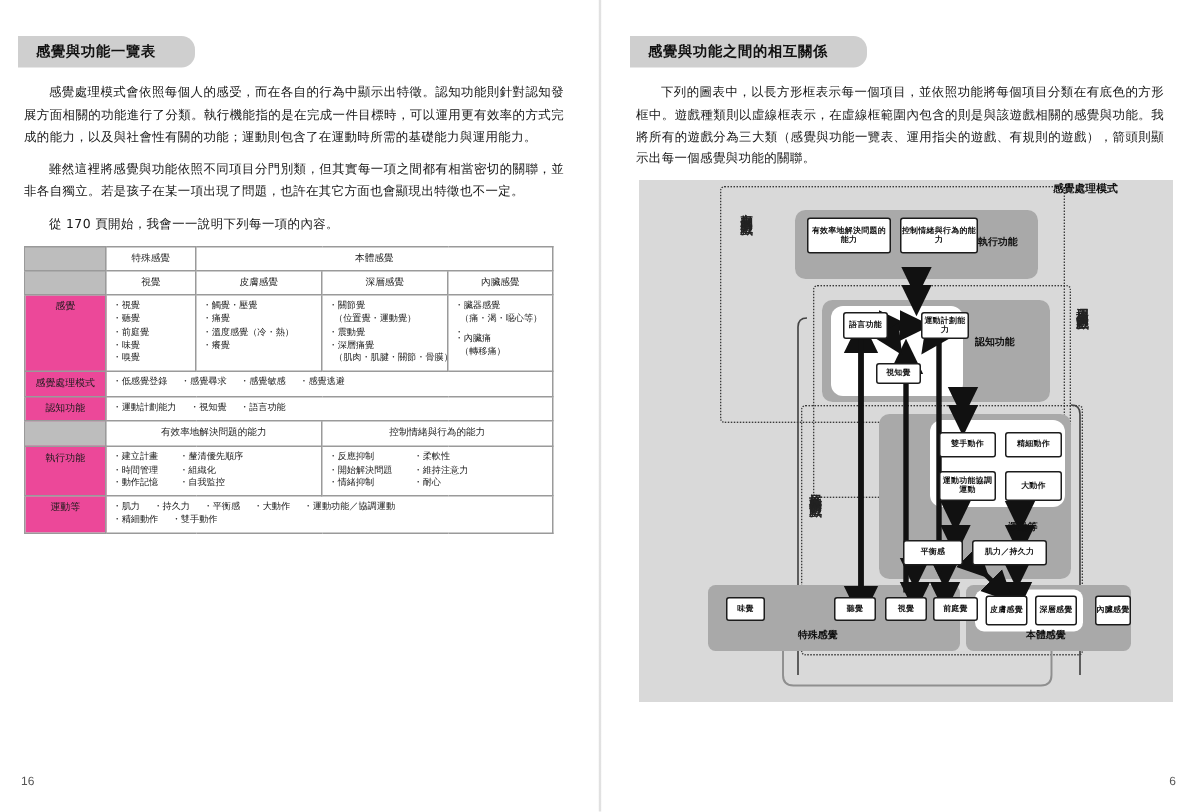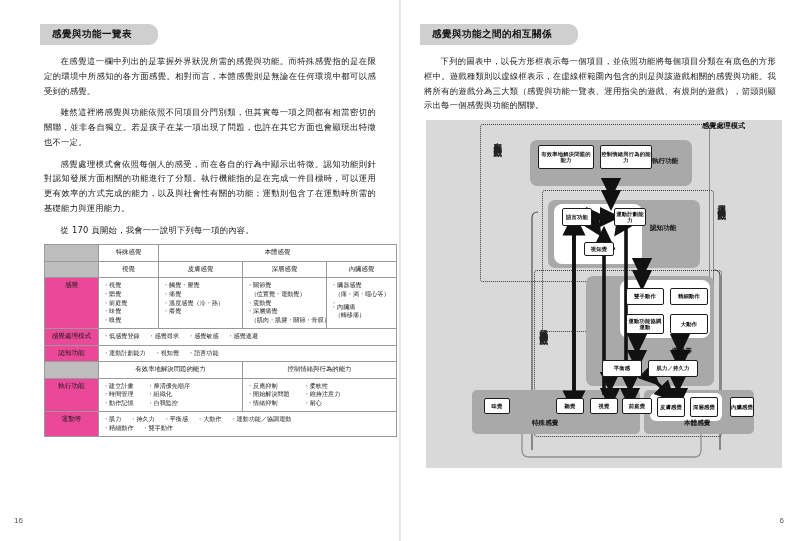--- a/index.html
+++ b/index.html
@@ -7,21 +7,21 @@
   body{
     width:800px;height:541px;
     background:#ffffff;
     font-family:"DejaVu Sans","Liberation Sans",sans-serif;
     overflow:hidden;
     position:relative;
     color:#1a1a1a;
   }
   .spread{position:absolute;inset:0;display:flex;}
   .page{position:relative;width:400px;height:541px;box-sizing:border-box;}
-  .page-left{padding:22px 24px 0 44px;}
+  .page-left{padding:22px 24px 0 16px;}
   .page-right{padding:22px 24px 0 24px;}
   .gutter{position:absolute;left:399px;top:0;width:2px;height:541px;
           background:linear-gradient(to right,#f2f2f2,#d8d8d8,#f4f4f4);}
 
   
   .head-pill{
     display:inline-block;
     background:#cfcfcf;
     color:#111;
     font-weight:bold;
@@ -119,23 +119,22 @@
 <body>
 
 <div class="spread">
 
   <div class="page page-left">
 
     <div class="head-wrap">
       <span class="head-pill">感覺與功能一覽表</span>
     </div>
 
-    <p class="body">在感覺這一欄中列出的是掌握外界狀況所需的感覺與功能。而特殊感覺指的是在限定的環境中所感知的各方面感覺。相對而言，本體感覺則是無論在任何環境中都可以感受到的感覺。</p>
+    <p class="body">感覺處理模式會依照每個人的感受，而在各自的行為中顯示出特徵。認知功能則針對認知發展方面相關的功能進行了分類。執行機能指的是在完成一件目標時，可以運用更有效率的方式完成的能力，以及與社會性有關的功能；運動則包含了在運動時所需的基礎能力與運用能力。</p>
     <p class="body">雖然這裡將感覺與功能依照不同項目分門別類，但其實每一項之間都有相當密切的關聯，並非各自獨立。若是孩子在某一項出現了問題，也許在其它方面也會顯現出特徵也不一定。</p>
-    <p class="body">感覺處理模式會依照每個人的感受，而在各自的行為中顯示出特徵。認知功能則針對認知發展方面相關的功能進行了分類。執行機能指的是在完成一件目標時，可以運用更有效率的方式完成的能力，以及與社會性有關的功能；運動則包含了在運動時所需的基礎能力與運用能力。</p>
     <p class="body">從 170 頁開始，我會一一說明下列每一項的內容。</p>
 
     <table class="sensetable">
       <colgroup>
         <col style="width:54px">
           <col style="width:60px">
         <col style="width:84px">
           <col style="width:84px">
           <col style="width:70px">
       </colgroup>

